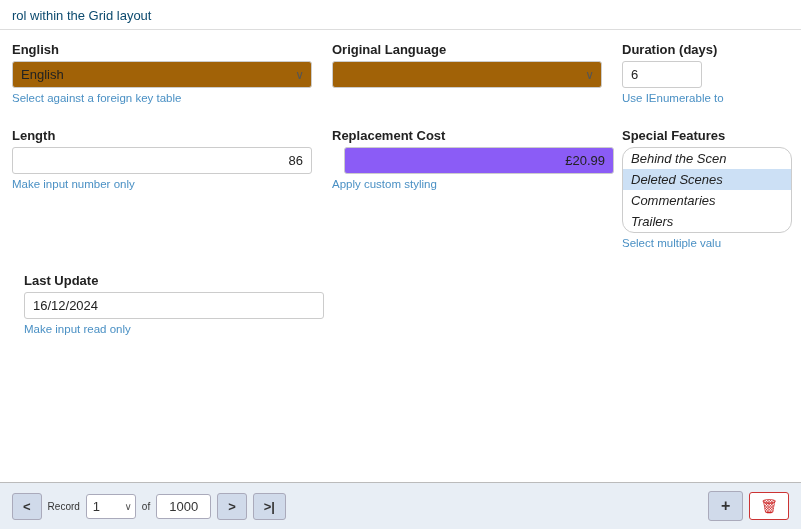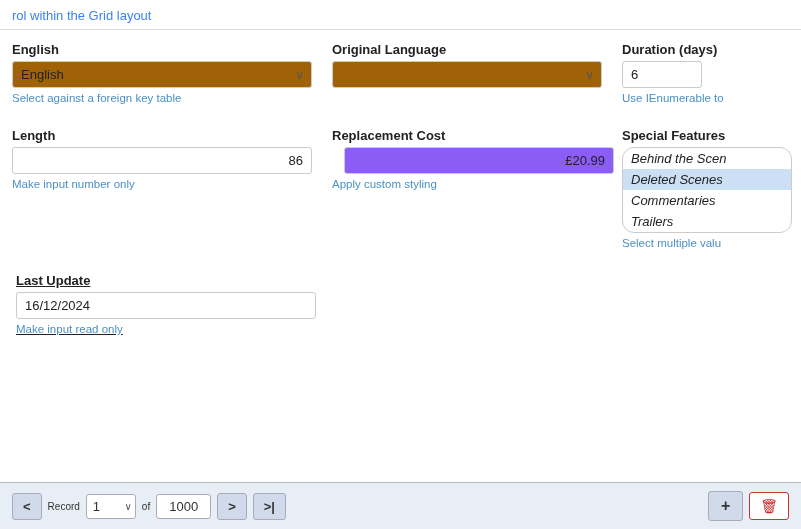--- a/index.html
+++ b/index.html
@@ -9,21 +9,21 @@
       background: #fff;
       color: #222;
       width: 801px;
       min-height: 529px;
       overflow: hidden;
     }
 
     .top-bar {
       padding: 8px 12px 6px 12px;
       border-bottom: 1px solid #ddd;
-      color: #3b82f6;
+      color: #0c4a6e;
       font-size: 13px;
     }
 
     .field-group {
       padding: 0 12px 12px 0;
     }
 
     .field-label {
       font-weight: bold;
       font-size: 13px;
@@ -106,23 +106,22 @@
     }
 
     .row2 .field-group {
       padding-right: 20px;
     }
 
     
     .row3 {
       display: grid;
       grid-template-columns: 320px auto;
-      padding: 12px 0 0 16px;
+      padding: 12px 0 0 24px;
       gap: 0;
-      text-decoration: underline;
     }
 
     .row3 .field-group {
       padding-right: 20px;
     }
 
     
     .listbox {
       border: 1px solid #ccc;
       border-radius: 12px;

